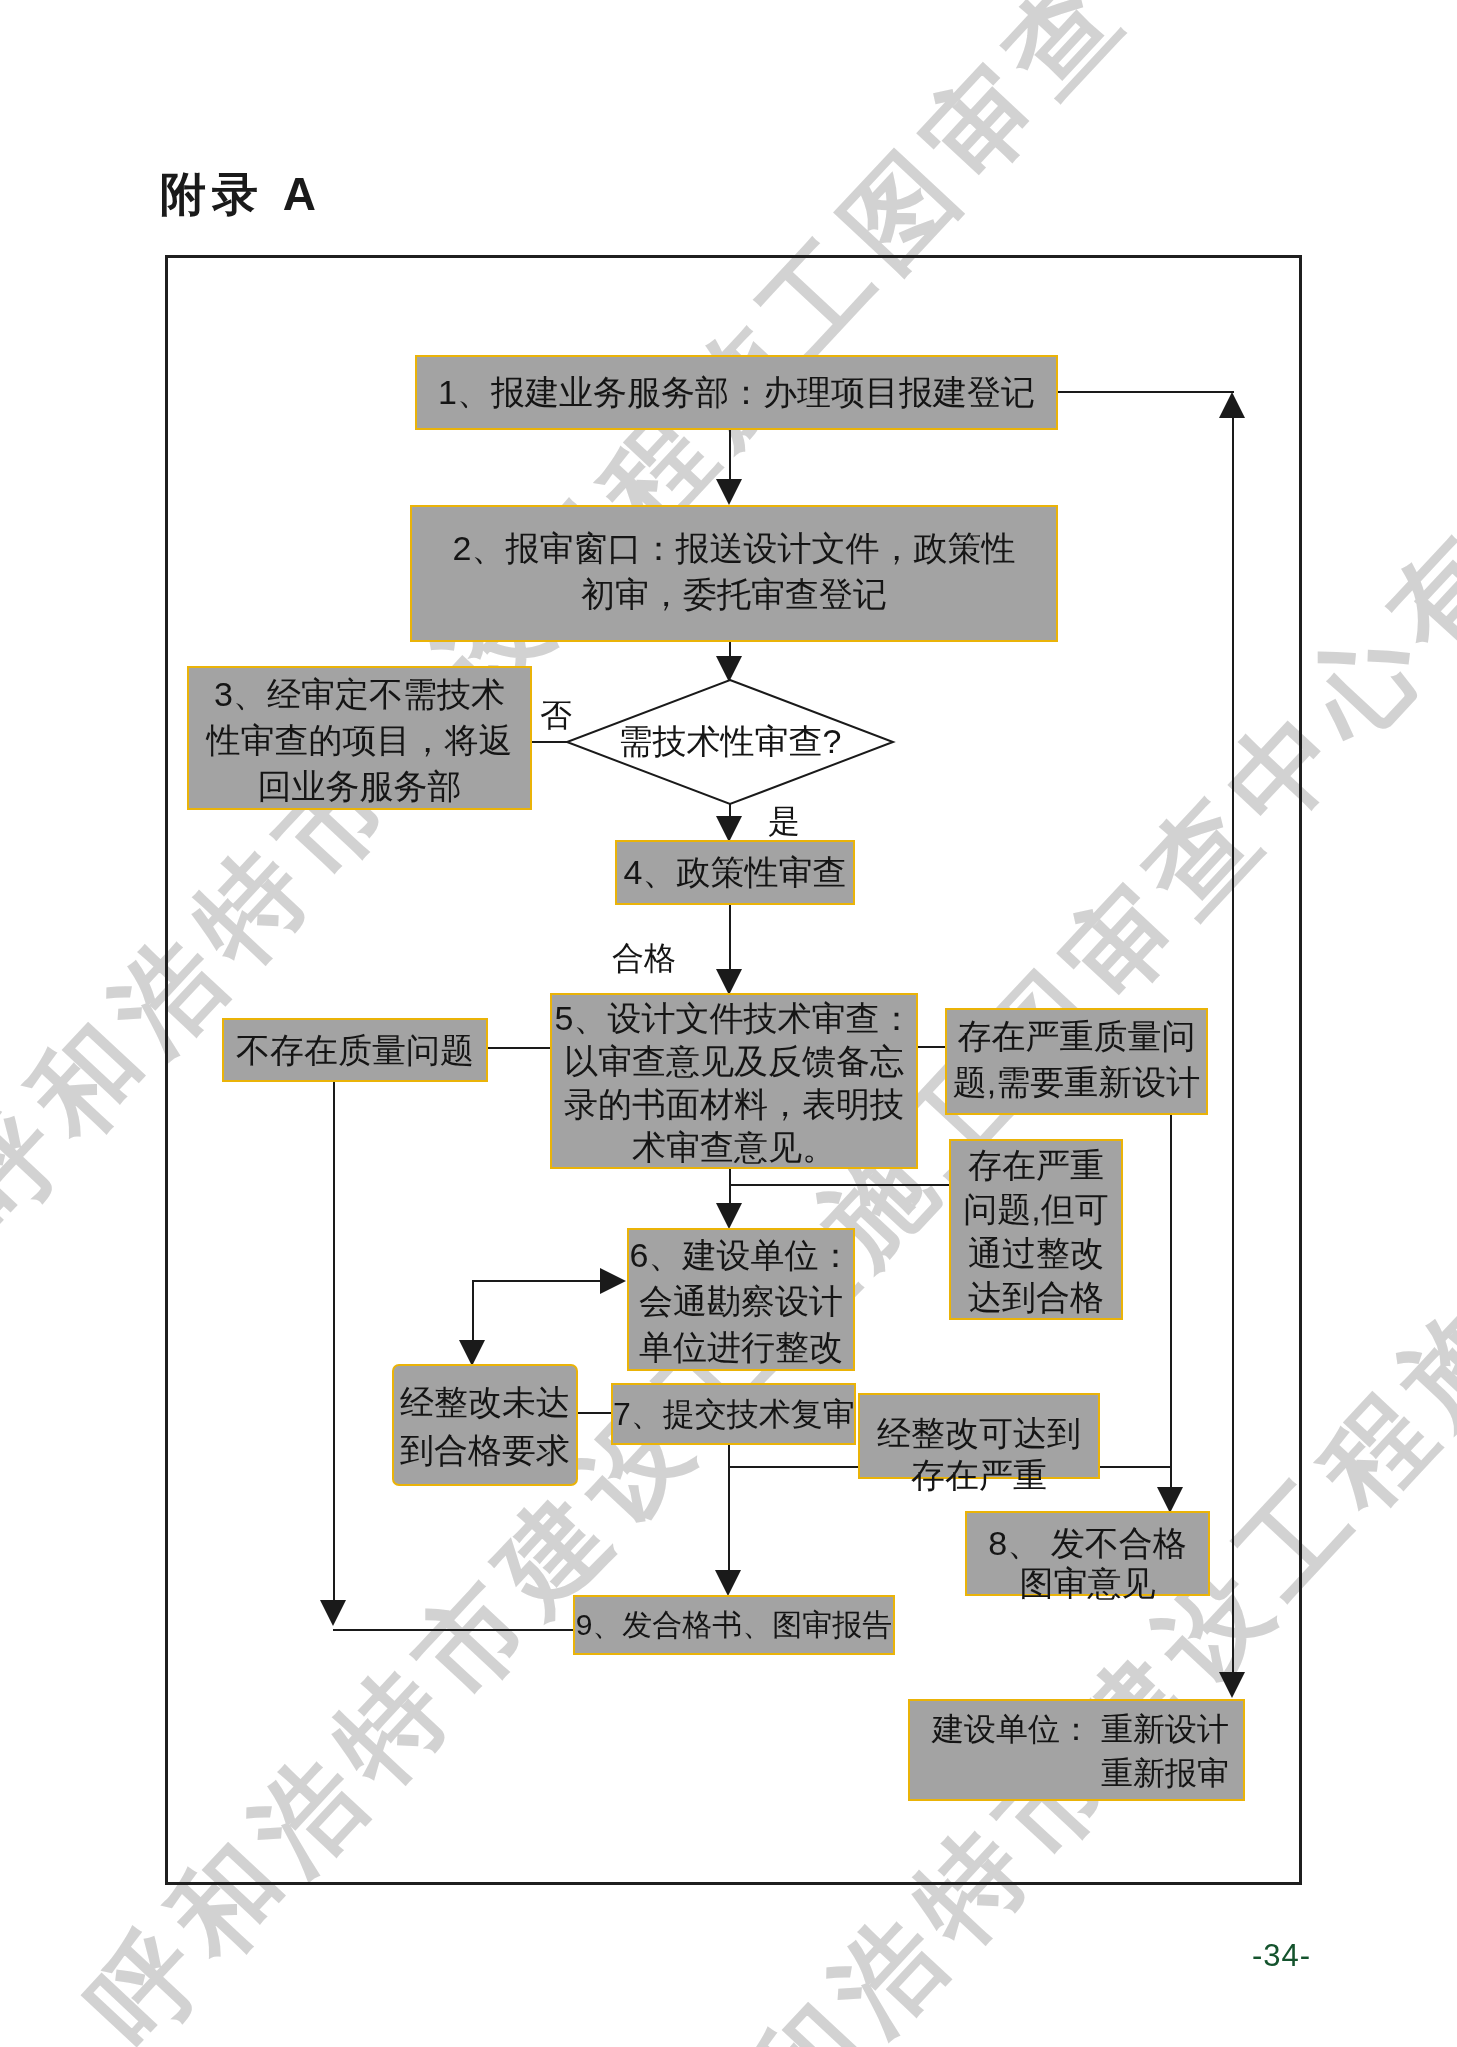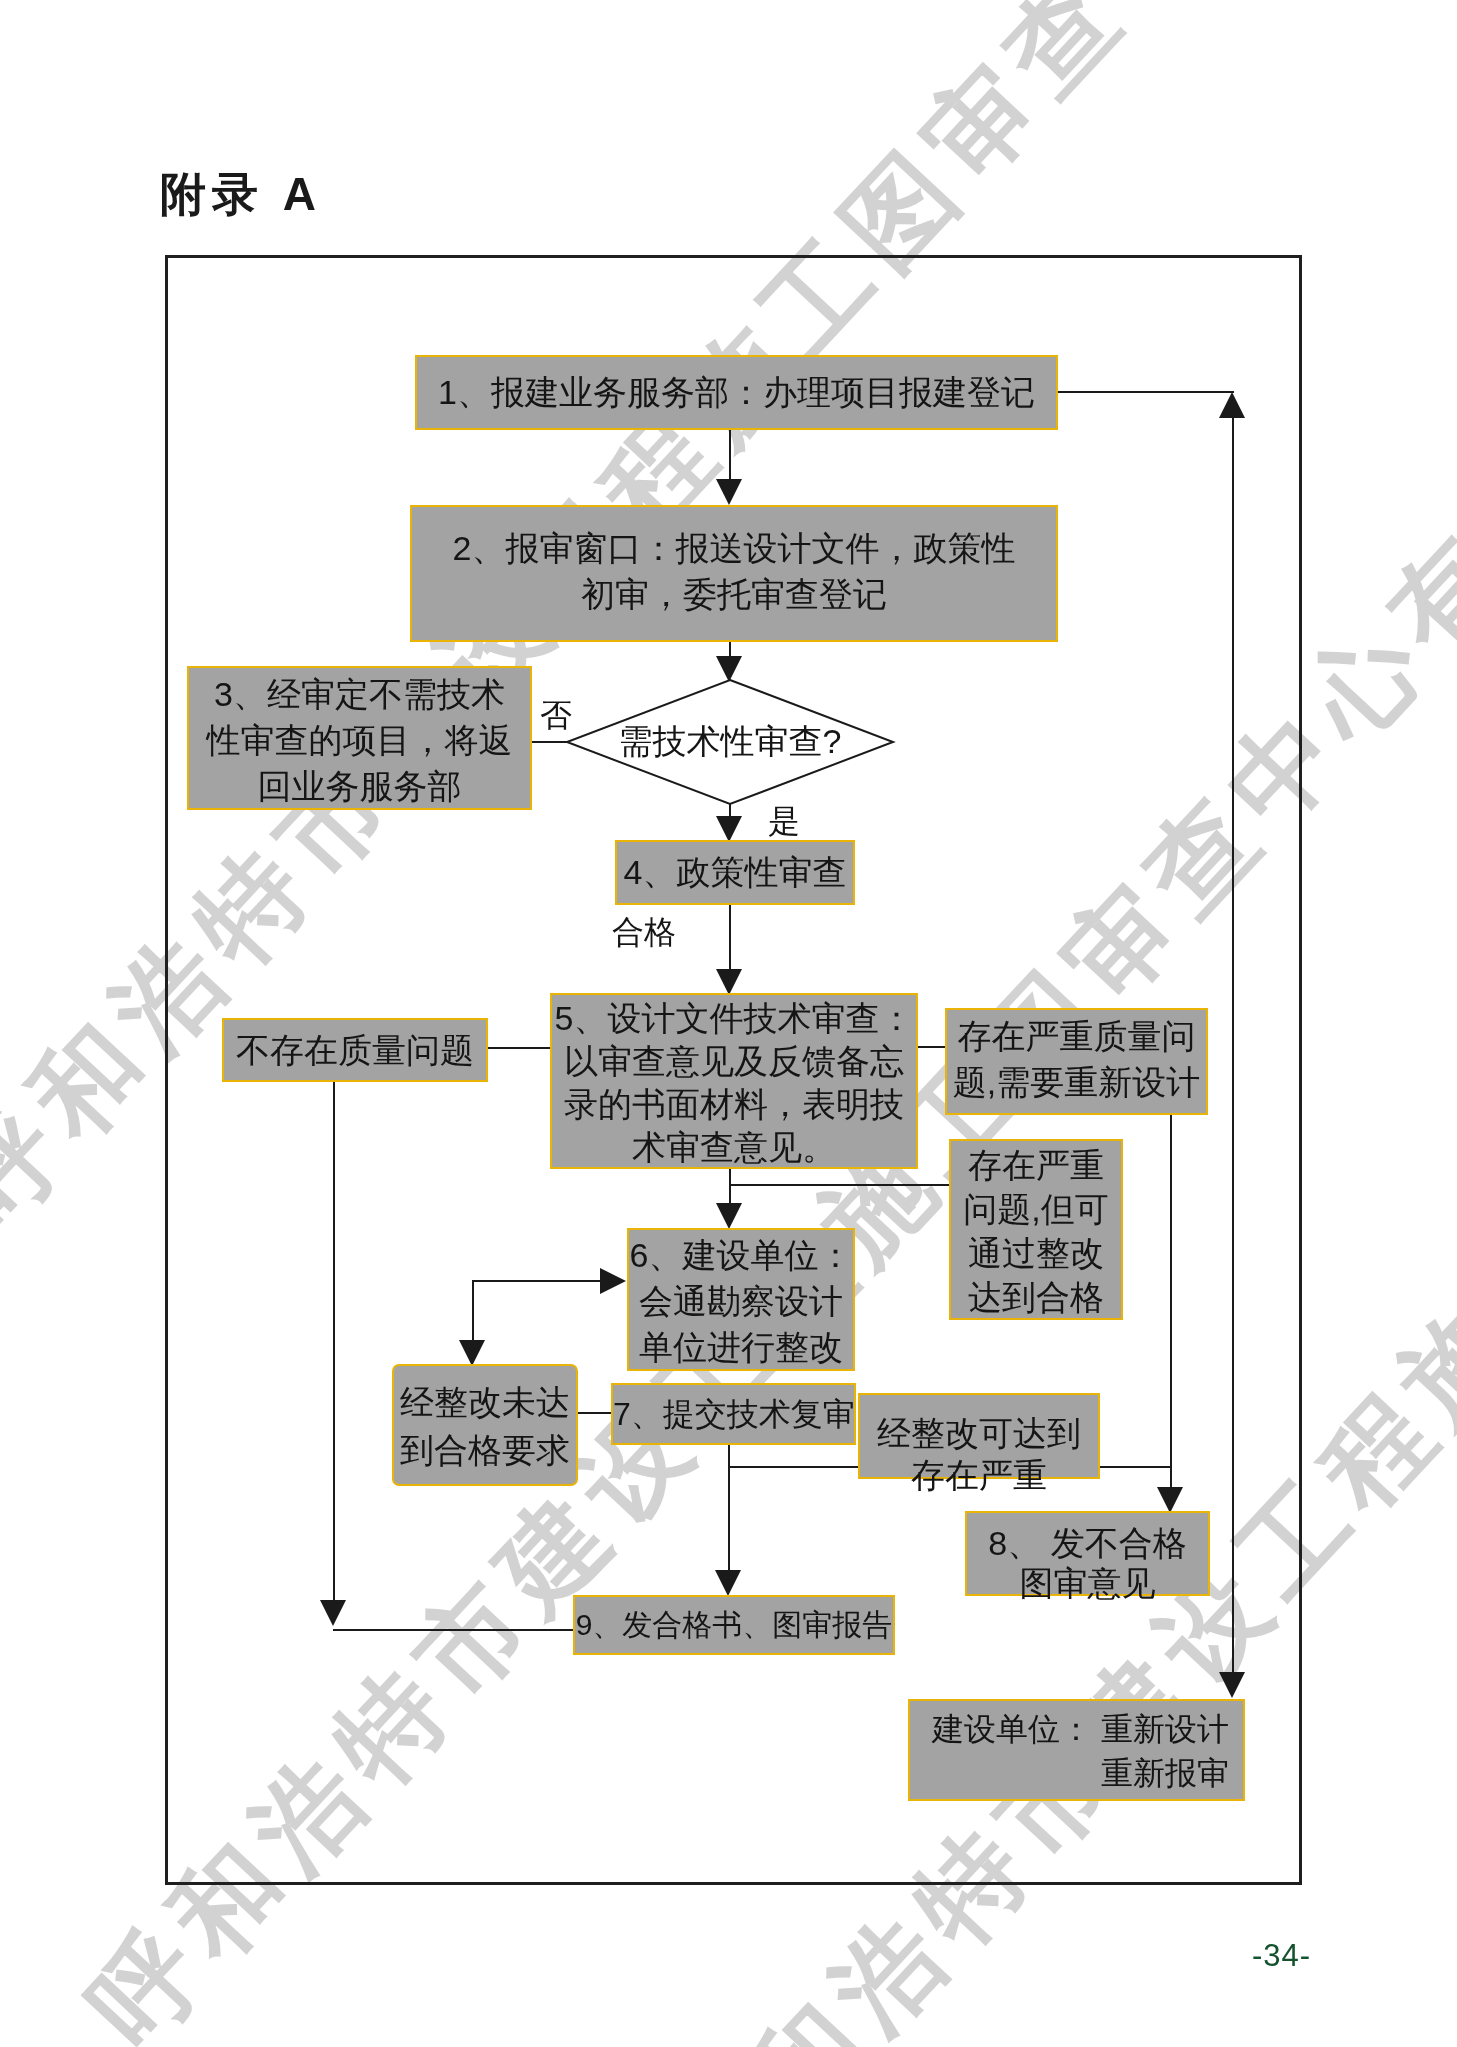--- a/index.html
+++ b/index.html
@@ -113,21 +113,21 @@
     </svg>
     <div class="diamond-text">需技术性审查?</div>
   </div>
   <div class="edge-label" style="left:540px; top:694px;">否</div>
   <div class="edge-label" style="left:768px; top:800px;">是</div>
 
   <div class="box" style="left:615px; top:840px; width:240px; height:65px; font-size:34px; line-height:61px;">
     <div class="ln">4、政策性审查</div>
   </div>
 
-  <div class="edge-label" style="left:612px; top:911px;">合格</div>
+  <div class="edge-label" style="left:612px; top:937px;">合格</div>
 
   <div class="box" style="left:550px; top:993px; width:368px; height:176px; font-size:34px; line-height:43px; padding-top:2px;">
     <div class="ln">5、设计文件技术审查：</div>
     <div class="ln">以审查意见及反馈备忘</div>
     <div class="ln">录的书面材料，表明技</div>
     <div class="ln">术审查意见。</div>
   </div>
 
   <div class="box" style="left:222px; top:1018px; width:266px; height:64px; font-size:34px; line-height:60px;">
     <div class="ln">不存在质量问题</div>

